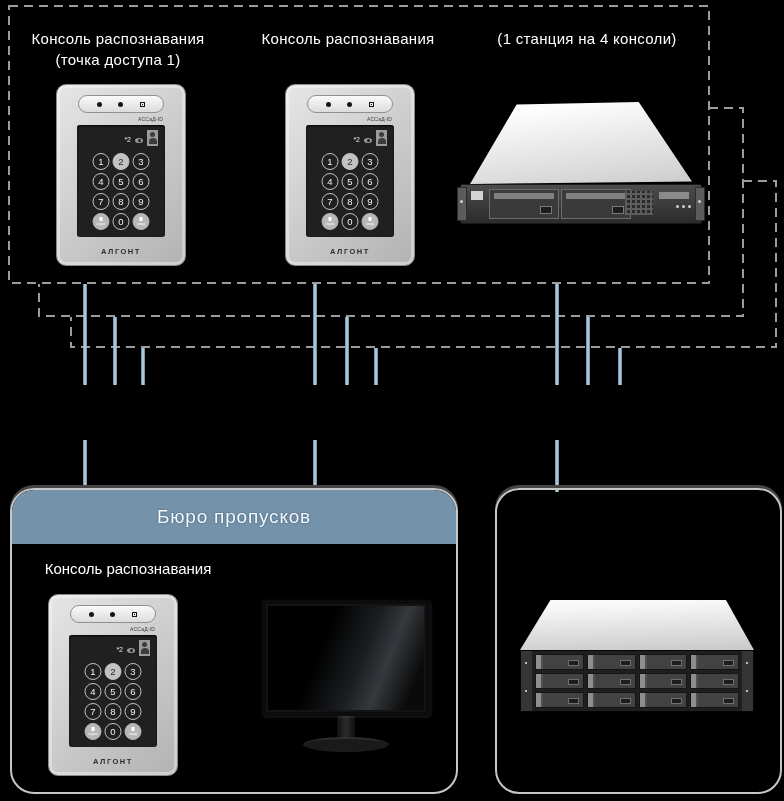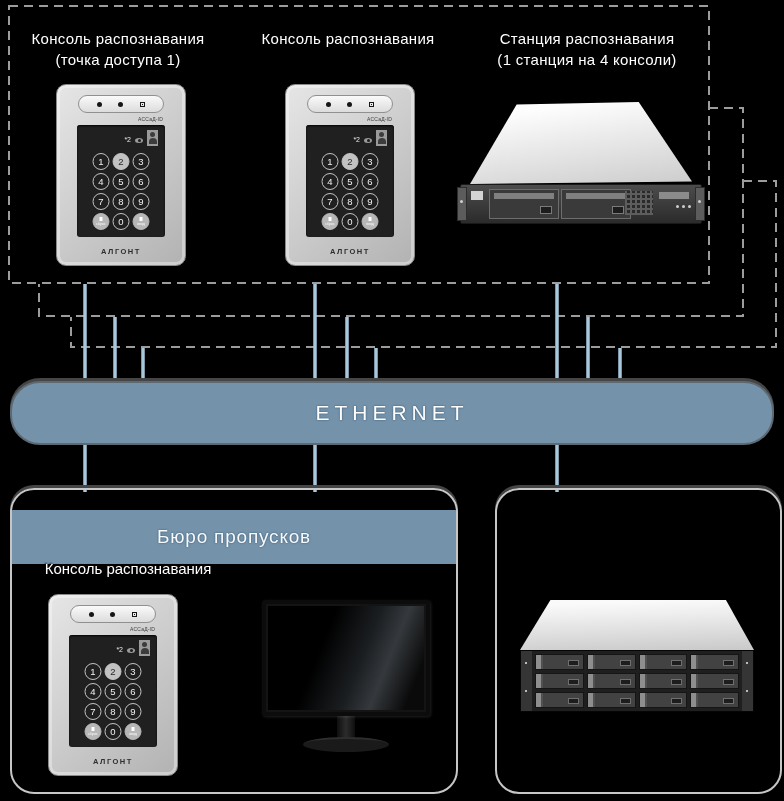--- a/index.html
+++ b/index.html
@@ -15,21 +15,21 @@
   
   .ethernet{position:absolute;left:10px;top:381px;width:760px;height:60px;background:#7493ab;
             border:2px solid #5d6973;border-radius:30px;display:flex;align-items:center;
             justify-content:center;box-shadow:0 -3px 0 #454545;}
   .ethernet span{font-size:21px;letter-spacing:5px;color:#fdfdfd;
                  text-shadow:0 0 2px rgba(30,60,90,.8);}
 
   
   .bigbox{position:absolute;top:488px;height:302px;border:2px solid #c6c6c6;border-radius:24px;
           overflow:hidden;box-shadow:0 -3px 0 #454545;}
-  .boxhead{height:54px;background:#7493ab;display:flex;align-items:center;justify-content:center;margin-top:20px;}
+  .boxhead{height:54px;background:#7493ab;display:flex;align-items:center;justify-content:center;}
   .boxhead span{font-size:19px;letter-spacing:.8px;color:#f7fafc;
                 text-shadow:0 0 2px rgba(30,60,90,.8);}
   .inlabel{position:absolute;text-align:center;font-size:15px;color:#fff;
            text-shadow:1px 1px 2px rgba(0,0,0,.95),-1px -1px 2px rgba(0,0,0,.95);}
 
   
   .console-slot{position:absolute;width:128px;height:180px;}
   .console{position:relative;width:128px;height:180px;border-radius:10px;border:1px solid #8a8a8a;
            background:linear-gradient(135deg,#e6e6e6 0%,#cfcfcf 45%,#b2b2b2 100%);
            box-shadow:inset 0 0 0 3px rgba(255,255,255,.35),2px 3px 5px rgba(0,0,0,.6);}
@@ -127,21 +127,20 @@
   </svg>
 
   <div class="toplabel" style="left:8px;width:220px;">
     <div>Консоль распознавания</div>
     <div>(точка доступа 1)</div>
   </div>
   <div class="toplabel" style="left:238px;width:220px;">
     <div>Консоль распознавания</div>
   </div>
   <div class="toplabel" style="left:462px;width:250px;">
-    <div>Станция распознавания</div>
     <div>(1 станция на 4 консоли)</div>
   </div>
 
   <div class="console-slot" style="left:56px;top:84px;">
   <div class="console">
     <div class="cambar">
       <i class="camdot"></i>
       <i class="camdot"></i>
       <i class="camsq"></i>
     </div>
@@ -228,23 +227,20 @@
       <div class="vent"></div>
       <div class="slim"></div>
       <div class="leds">
           <i></i>
           <i></i>
           <i></i>
         </div>
     </div>
   </div>
 
-  <div class="ethernet">
-    <span>ETHERNET</span>
-  </div>
 
   <div class="bigbox" style="left:10px;width:444px;">
     <div class="boxhead">
       <span>Бюро пропусков</span>
     </div>
     <div class="inlabel" style="left:10px;top:70px;width:212px;">Консоль распознавания</div>
     <div class="console-slot" style="left:36px;top:104px;">
   <div class="console">
     <div class="cambar">
       <i class="camdot"></i>

